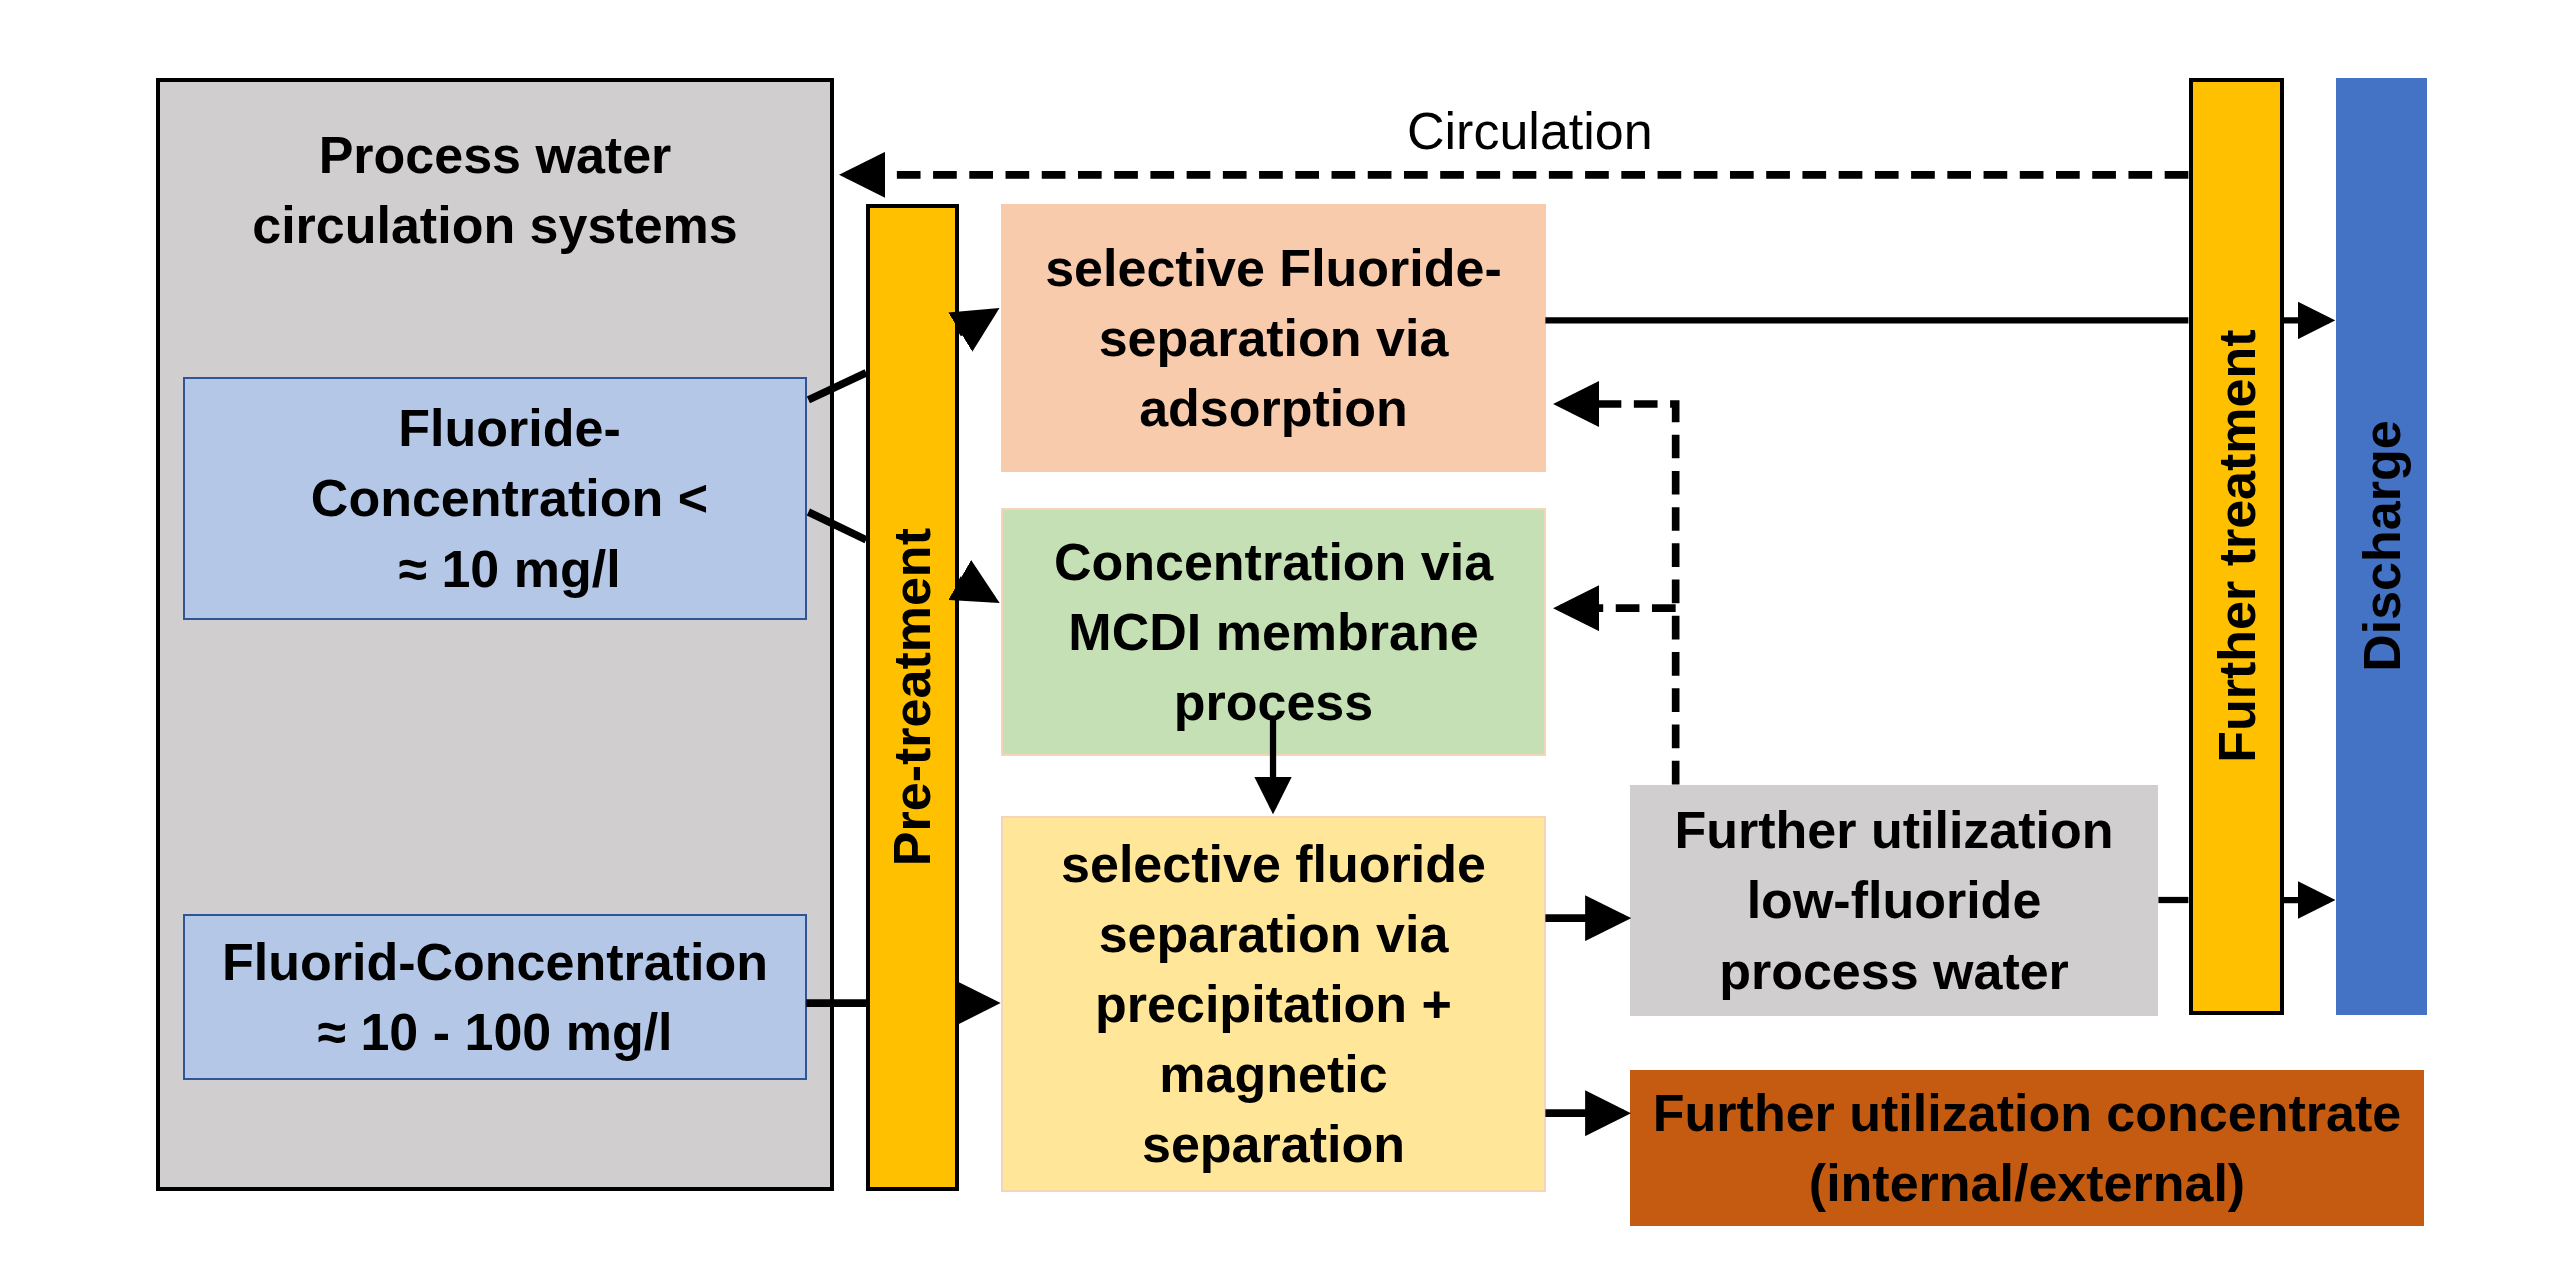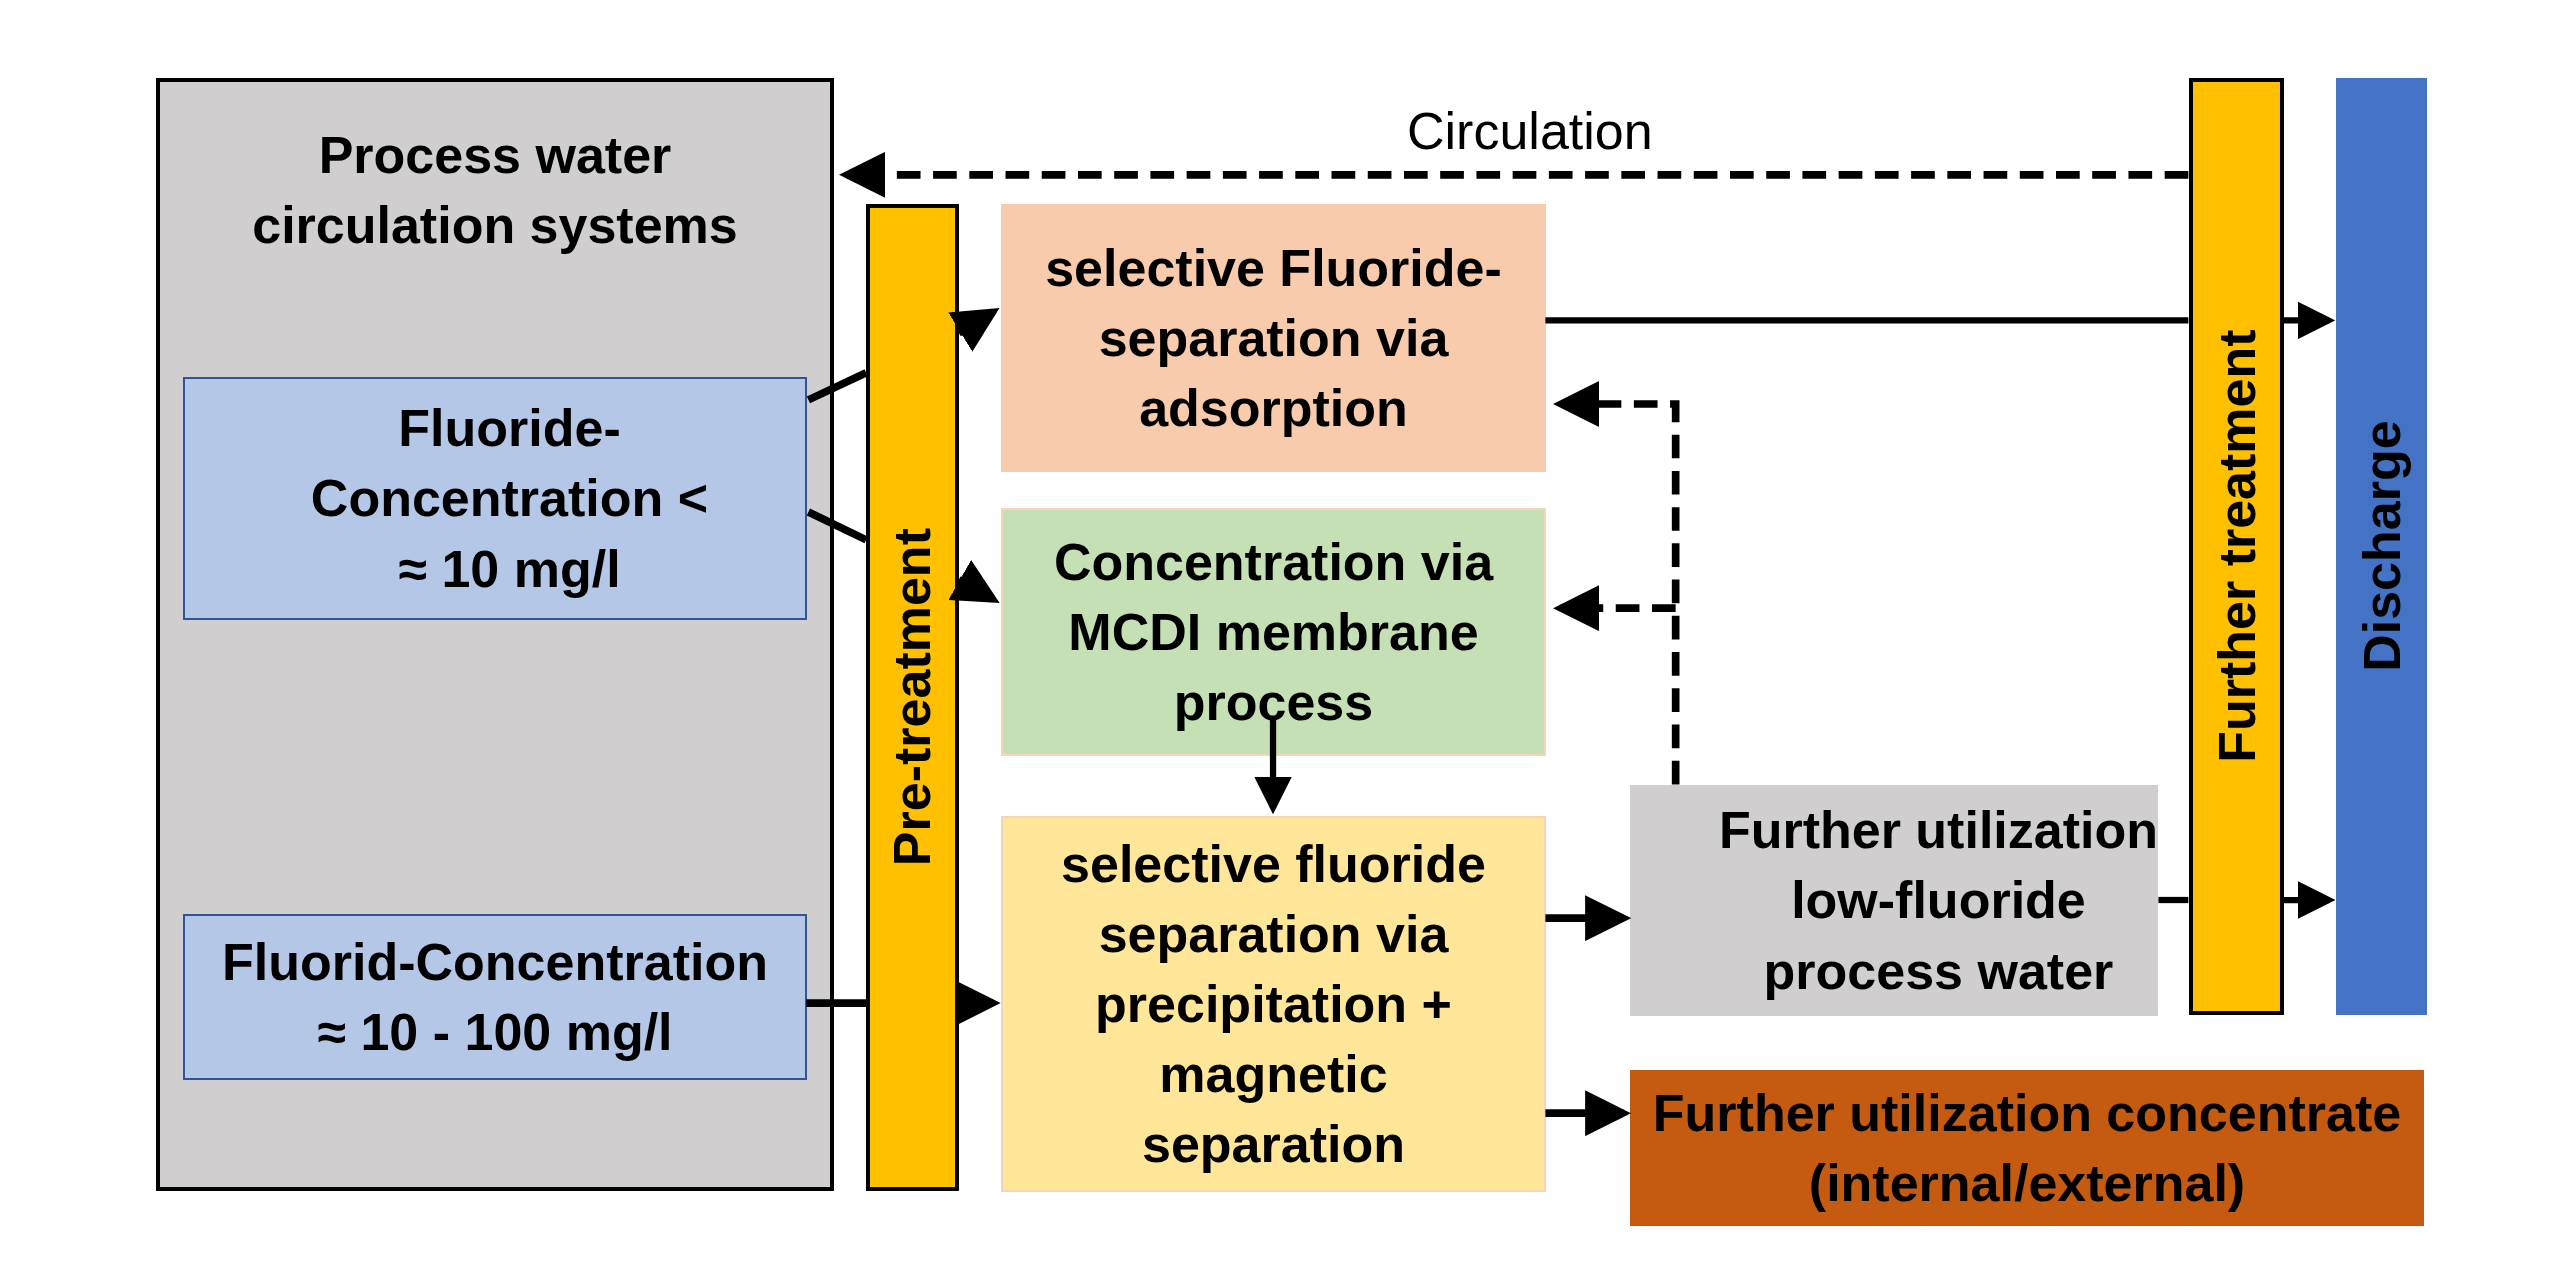--- a/index.html
+++ b/index.html
@@ -12,21 +12,21 @@
              border:4.2px solid #000; align-items:flex-start; padding-top:38px; }
   #pre { left:866px; top:204px; width:93px; height:987px; background:#ffc000; border:4.2px solid #000; }
   #ft  { left:2189px; top:78px; width:95px; height:937px; background:#ffc000; border:4.2px solid #000; }
   #dis { left:2336px; top:78px; width:91px; height:937px; background:#4472c4; }
   .vert { transform:rotate(-90deg); white-space:nowrap; }
   #f1 { left:183px; top:377px; width:624px; height:243px; background:#b4c7e7; border:2.8px solid #2f5597;padding-left:29px; }
   #f2 { left:183px; top:914px; width:624px; height:166px; background:#b4c7e7; border:2.8px solid #2f5597; }
   #ads { left:1001px; top:204px; width:545px; height:268px; background:#f8cbad; }
   #mcdi { left:1001px; top:472px; width:545px; height:248px; background:#c5e0b4; border:2.1px solid #f4d5b8;margin-top:36px; }
   #prec { left:1001px; top:816px; width:545px; height:376px; background:#ffe699; border:2.1px solid #f4d5b8; }
-  #lowf { left:1630px; top:785px; width:528px; height:231px; background:#d0cece;justify-content:flex-end; }
+  #lowf { left:1630px; top:785px; width:528px; height:231px; background:#d0cece; }
   #conc { left:1630px; top:1028px; width:794px; height:156px; background:#c55a11;margin-top:42px; }
   #circ-label { position:absolute; left:1407px; top:101px; font-size:52px; }
   svg#arrows { position:absolute; left:0; top:0; }
 </style>
 </head>
 <body>
 
 <div class="box" id="process">
   <span class="txt">Process water
 circulation systems</span>

